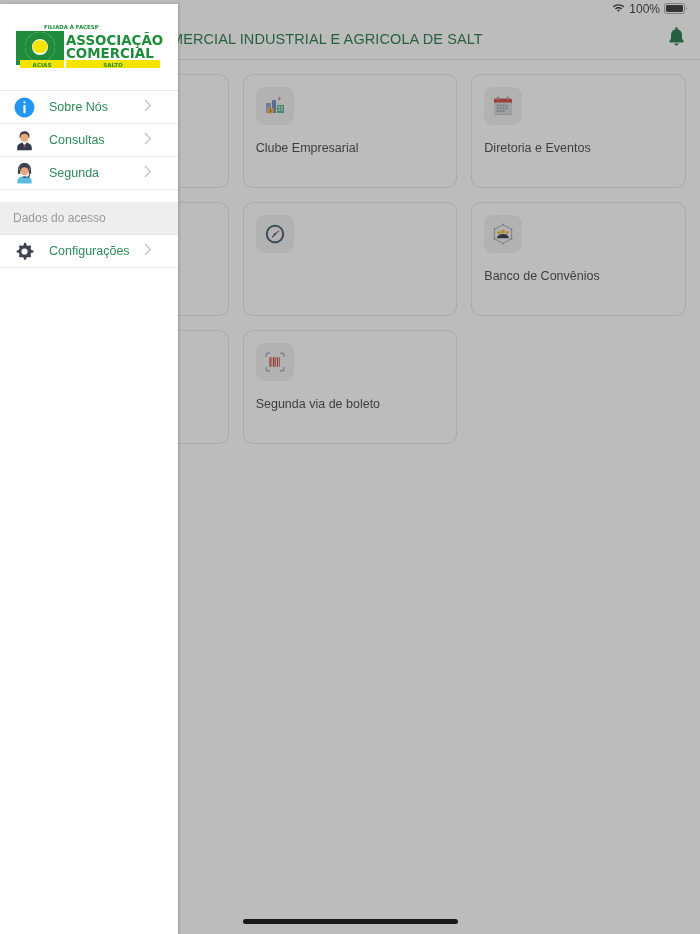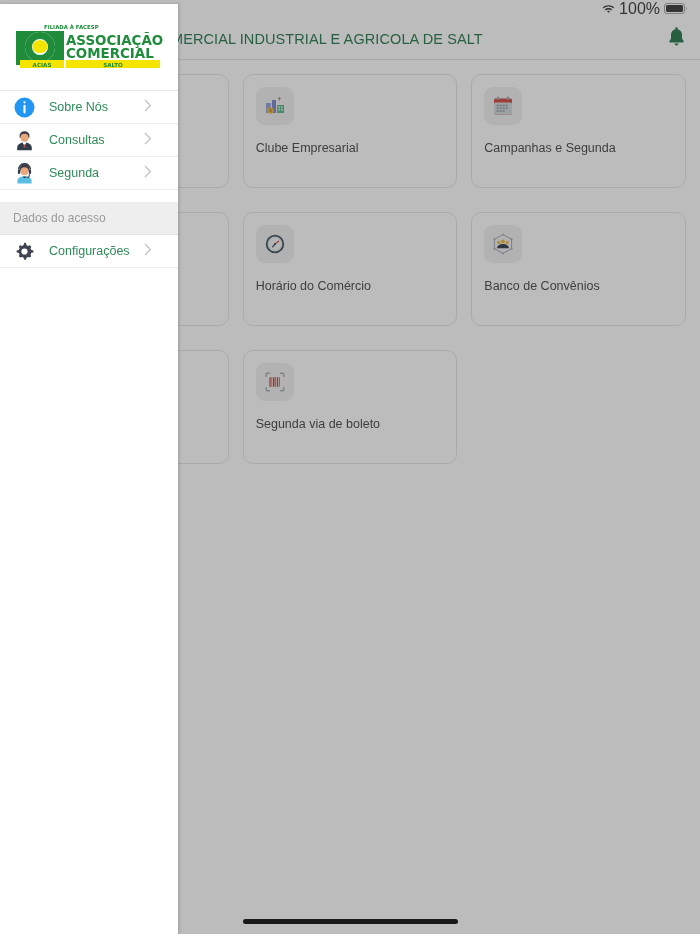--- a/index.html
+++ b/index.html
@@ -42,21 +42,21 @@
     justify-content: flex-end;
     padding: 0 12px;
     box-sizing: border-box;
     gap: 5px;
   }
   .status-right {
     display: flex;
     align-items: center;
     gap: 4px;
     color: #2b2b2b;
-    font-size: 16px;
+    font-size: 12px;
     line-height: 1;
   }
   .wifi-icon { display: block; }
   .battery-icon { display: block; }
 
   .app-header {
     height: 42px;
     flex: 0 0 42px;
     background: #ffffff;
     display: flex;
@@ -100,21 +100,21 @@
     flex: 1 1 auto;
     background: #ffffff;
     padding: 14px 14px 0 14px;
     box-sizing: border-box;
     overflow: hidden;
   }
 
   .card-grid {
     display: grid;
     grid-template-columns: repeat(3, 1fr);
-    gap: 24px 14px;
+    gap: 14px 14px;
   }
 
   .card {
     background: #ffffff;
     border: 1px solid #e3e3e3;
     border-radius: 10px;
     height: 114px;
     box-sizing: border-box;
     padding: 12px 12px;
     display: flex;
@@ -330,21 +330,21 @@
                 <rect x="5.6" y="13.4" width="2" height="1.7"></rect>
                   <rect x="8.6" y="13.4" width="2" height="1.7"></rect>
                 <rect x="11.6" y="13.4" width="2" height="1.7"></rect>
                   <rect x="14.6" y="13.4" width="2" height="1.7"></rect>
                 <rect x="5.6" y="16.2" width="2" height="1.7"></rect>
                   <rect x="8.6" y="16.2" width="2" height="1.7"></rect>
                 <rect x="11.6" y="16.2" width="2" height="1.7"></rect>
               </g>
             </svg>
           </div>
-          <div class="card-label">Campanhas e Segunda</div>
+          <div class="card-label">Diretoria e Eventos</div>
         </div>
 
         <div class="card">
           <div class="card-icon-wrap">
             <svg width="24" height="24" viewBox="0 0 24 24">
               <circle cx="10.5" cy="10.5" r="6.2" fill="none" stroke="#7b8896" stroke-width="2.2"></circle>
               <rect x="14.6" y="15.2" width="6.5" height="2.4" rx="1.2" transform="rotate(45 14.6 15.2)" fill="#5c6773"></rect>
             </svg>
           </div>
           <div class="card-label">Consultas</div>
@@ -354,21 +354,20 @@
           <div class="card-icon-wrap">
             <svg width="24" height="24" viewBox="0 0 24 24">
               <circle cx="12" cy="12" r="9.2" fill="#2f4657"></circle>
               <circle cx="12" cy="12" r="7.4" fill="#f2f4f5"></circle>
               <circle cx="12" cy="12" r="6.6" fill="none" stroke="#c9ced2" stroke-width="0.6"></circle>
               <path d="M12 12 L15.6 9.2" stroke="#d24a3f" stroke-width="1.3" stroke-linecap="round"></path>
               <path d="M12 12 L9.6 14.8" stroke="#2f4657" stroke-width="1.3" stroke-linecap="round"></path>
               <circle cx="12" cy="12" r="0.9" fill="#2f4657"></circle>
             </svg>
           </div>
-          <div class="card-label">Horário do Comércio</div>
         </div>
 
         <div class="card">
           <div class="card-icon-wrap">
             <svg width="24" height="24" viewBox="0 0 24 24">
               <path d="M12 2.6 L20.6 7.3 L20.6 16.7 L12 21.4 L3.4 16.7 L3.4 7.3 Z" fill="none" stroke="#9aa4ad" stroke-width="1"></path>
               <circle cx="12" cy="2.6" r="1" fill="#9aa4ad"></circle>
                 <circle cx="20.6" cy="7.3" r="1" fill="#9aa4ad"></circle>
               <circle cx="20.6" cy="16.7" r="1" fill="#9aa4ad"></circle>
                 <circle cx="12" cy="21.4" r="1" fill="#9aa4ad"></circle>

